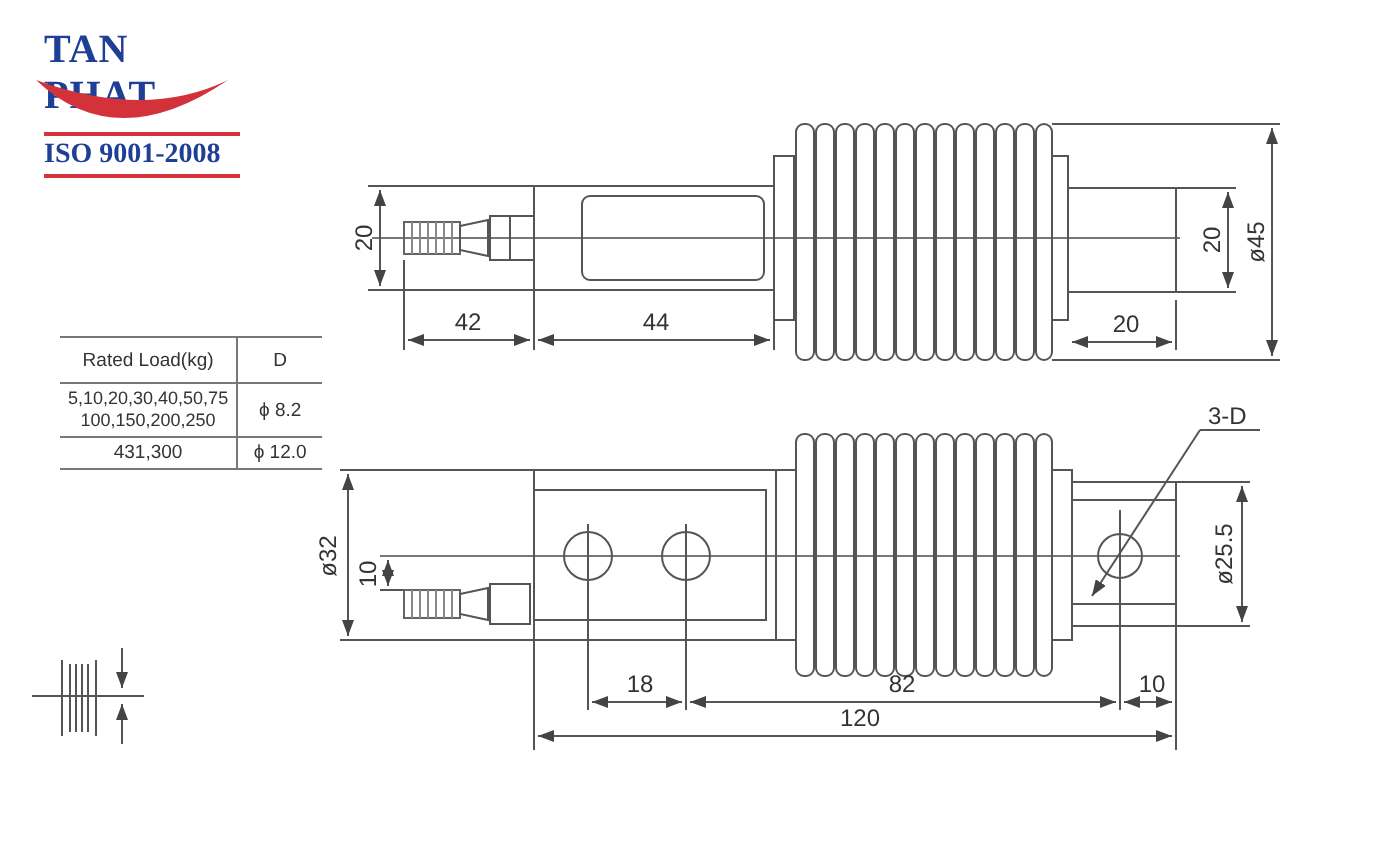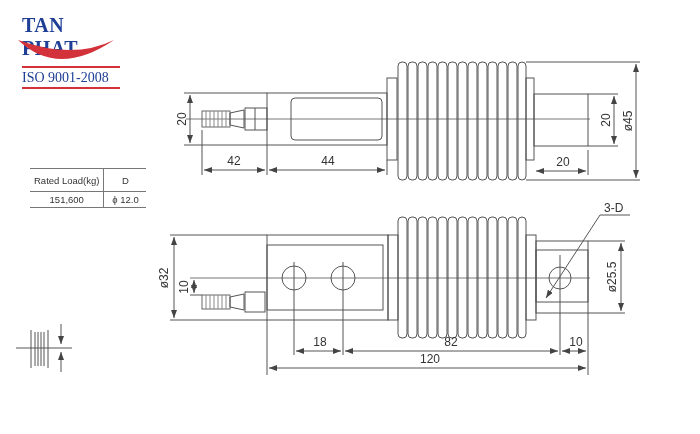--- a/index.html
+++ b/index.html
@@ -1,19 +1,19 @@
 <!DOCTYPE html>
 <html><head>
 <meta charset="utf-8">
 <style>
   html,body{margin:0;padding:0;background:#fff;}
   body{width:700px;height:434px;position:relative;overflow:hidden;font-family:"Liberation Sans",sans-serif;}
   .logo{position:absolute;left:8px;top:8px;width:110px;height:80px;}
   .logo-title{position:absolute;left:14px;top:6px;font-family:"Liberation Serif",serif;font-weight:bold;font-size:20px;color:#1f3f96;letter-spacing:0.5px;}
-  .logo-iso{position:absolute;left:14px;top:62px;font-family:"Liberation Serif",serif;font-weight:normal;font-size:14px;color:#1f3f96;}
+  .logo-iso{position:absolute;left:14px;top:62px;font-family:"Liberation Serif",serif;font-weight:bold;font-size:14px;color:#1f3f96;}
   .logo-line{position:absolute;left:14px;width:98px;height:2px;background:#d3323a;}
   table.spec{position:absolute;left:30px;top:168px;border-collapse:collapse;font-size:9.5px;color:#333;}
   table.spec td{border-top:1px solid #777;border-bottom:1px solid #777;padding:2px 4px;text-align:center;}
   table.spec td.d{border-left:1px solid #777;width:34px;}
   svg.draw{position:absolute;left:0;top:0;}
   .dim{font-size:12px;fill:#333;font-family:"Liberation Sans",sans-serif;}
 </style>
 </head>
 <body>
 
@@ -27,21 +27,28 @@
   <div class="logo-line" style="top:79px"></div>
 </div>
 
 <table class="spec">
   <tbody>
       <tr>
     <td style="height:18px">Rated Load(kg)</td>
     <td class="d">D</td>
   </tr>
   <tr>
-    <td>151,600</td>
+    <td style="font-size:9px;line-height:11px">
+      <div>5,10,20,30,40,50,75</div>
+      <div>100,150,200,250</div>
+    </td>
+    <td class="d">ϕ 8.2</td>
+  </tr>
+  <tr>
+    <td>431,300</td>
     <td class="d">ϕ 12.0</td>
   </tr>
 </tbody>
   </table>
 
 <svg class="draw" width="700" height="434" stroke="#555" fill="none" stroke-width="1">
   <defs>
     <marker id="a" markerWidth="8" markerHeight="6" refX="8" refY="3" orient="auto-start-reverse">
         <path d="M0 0 L8 3 L0 6 Z" fill="#444" stroke="none"></path>
       </marker>

